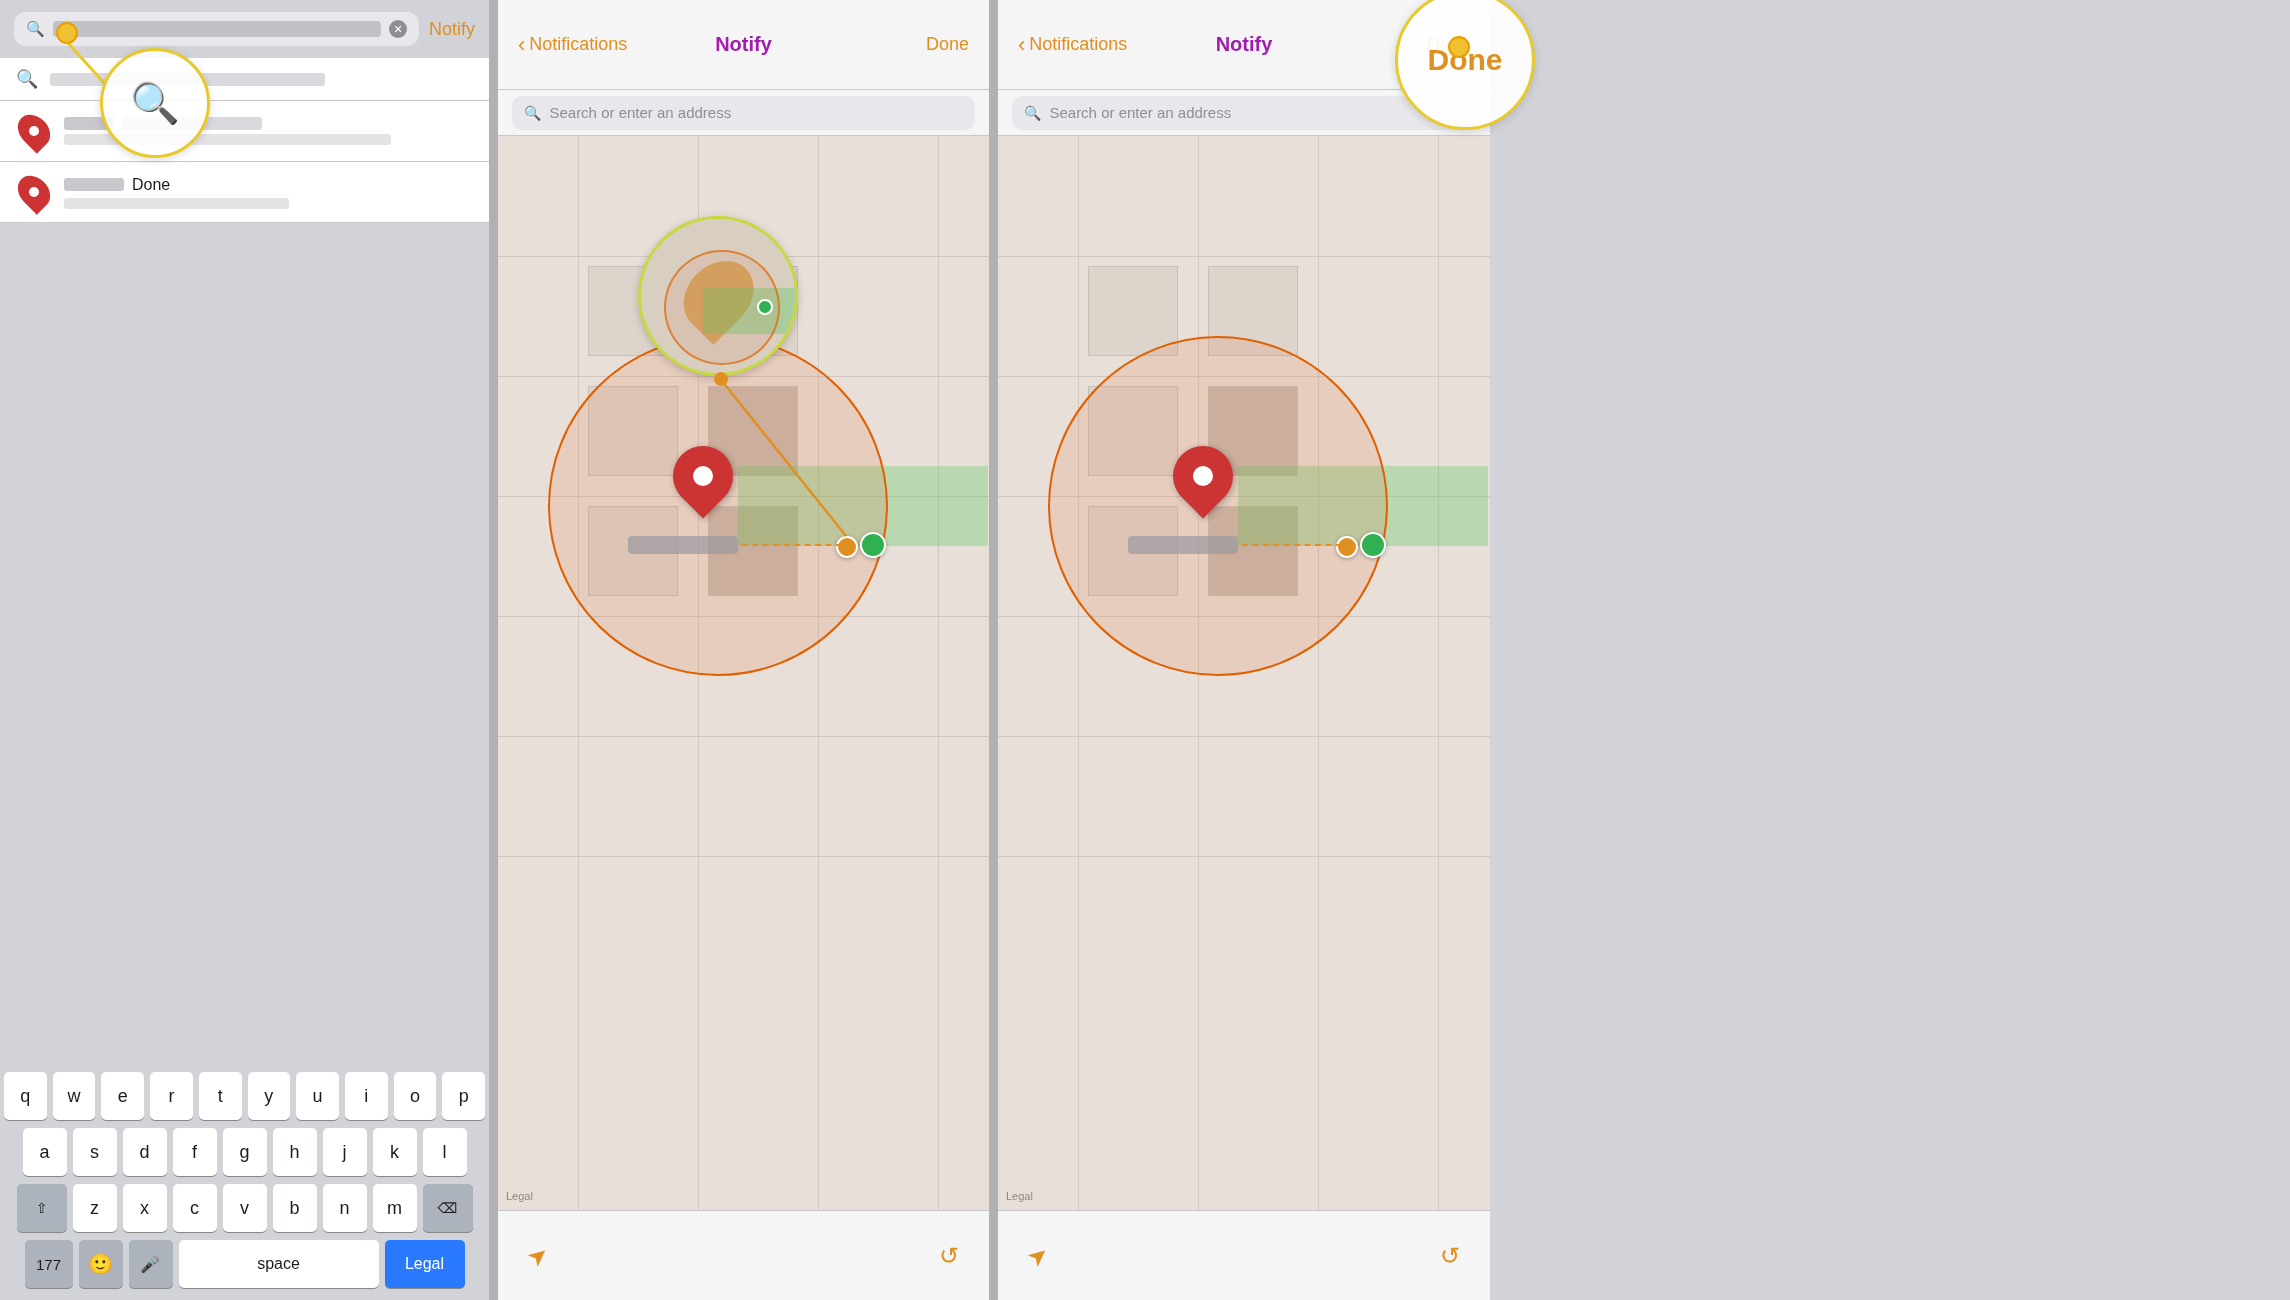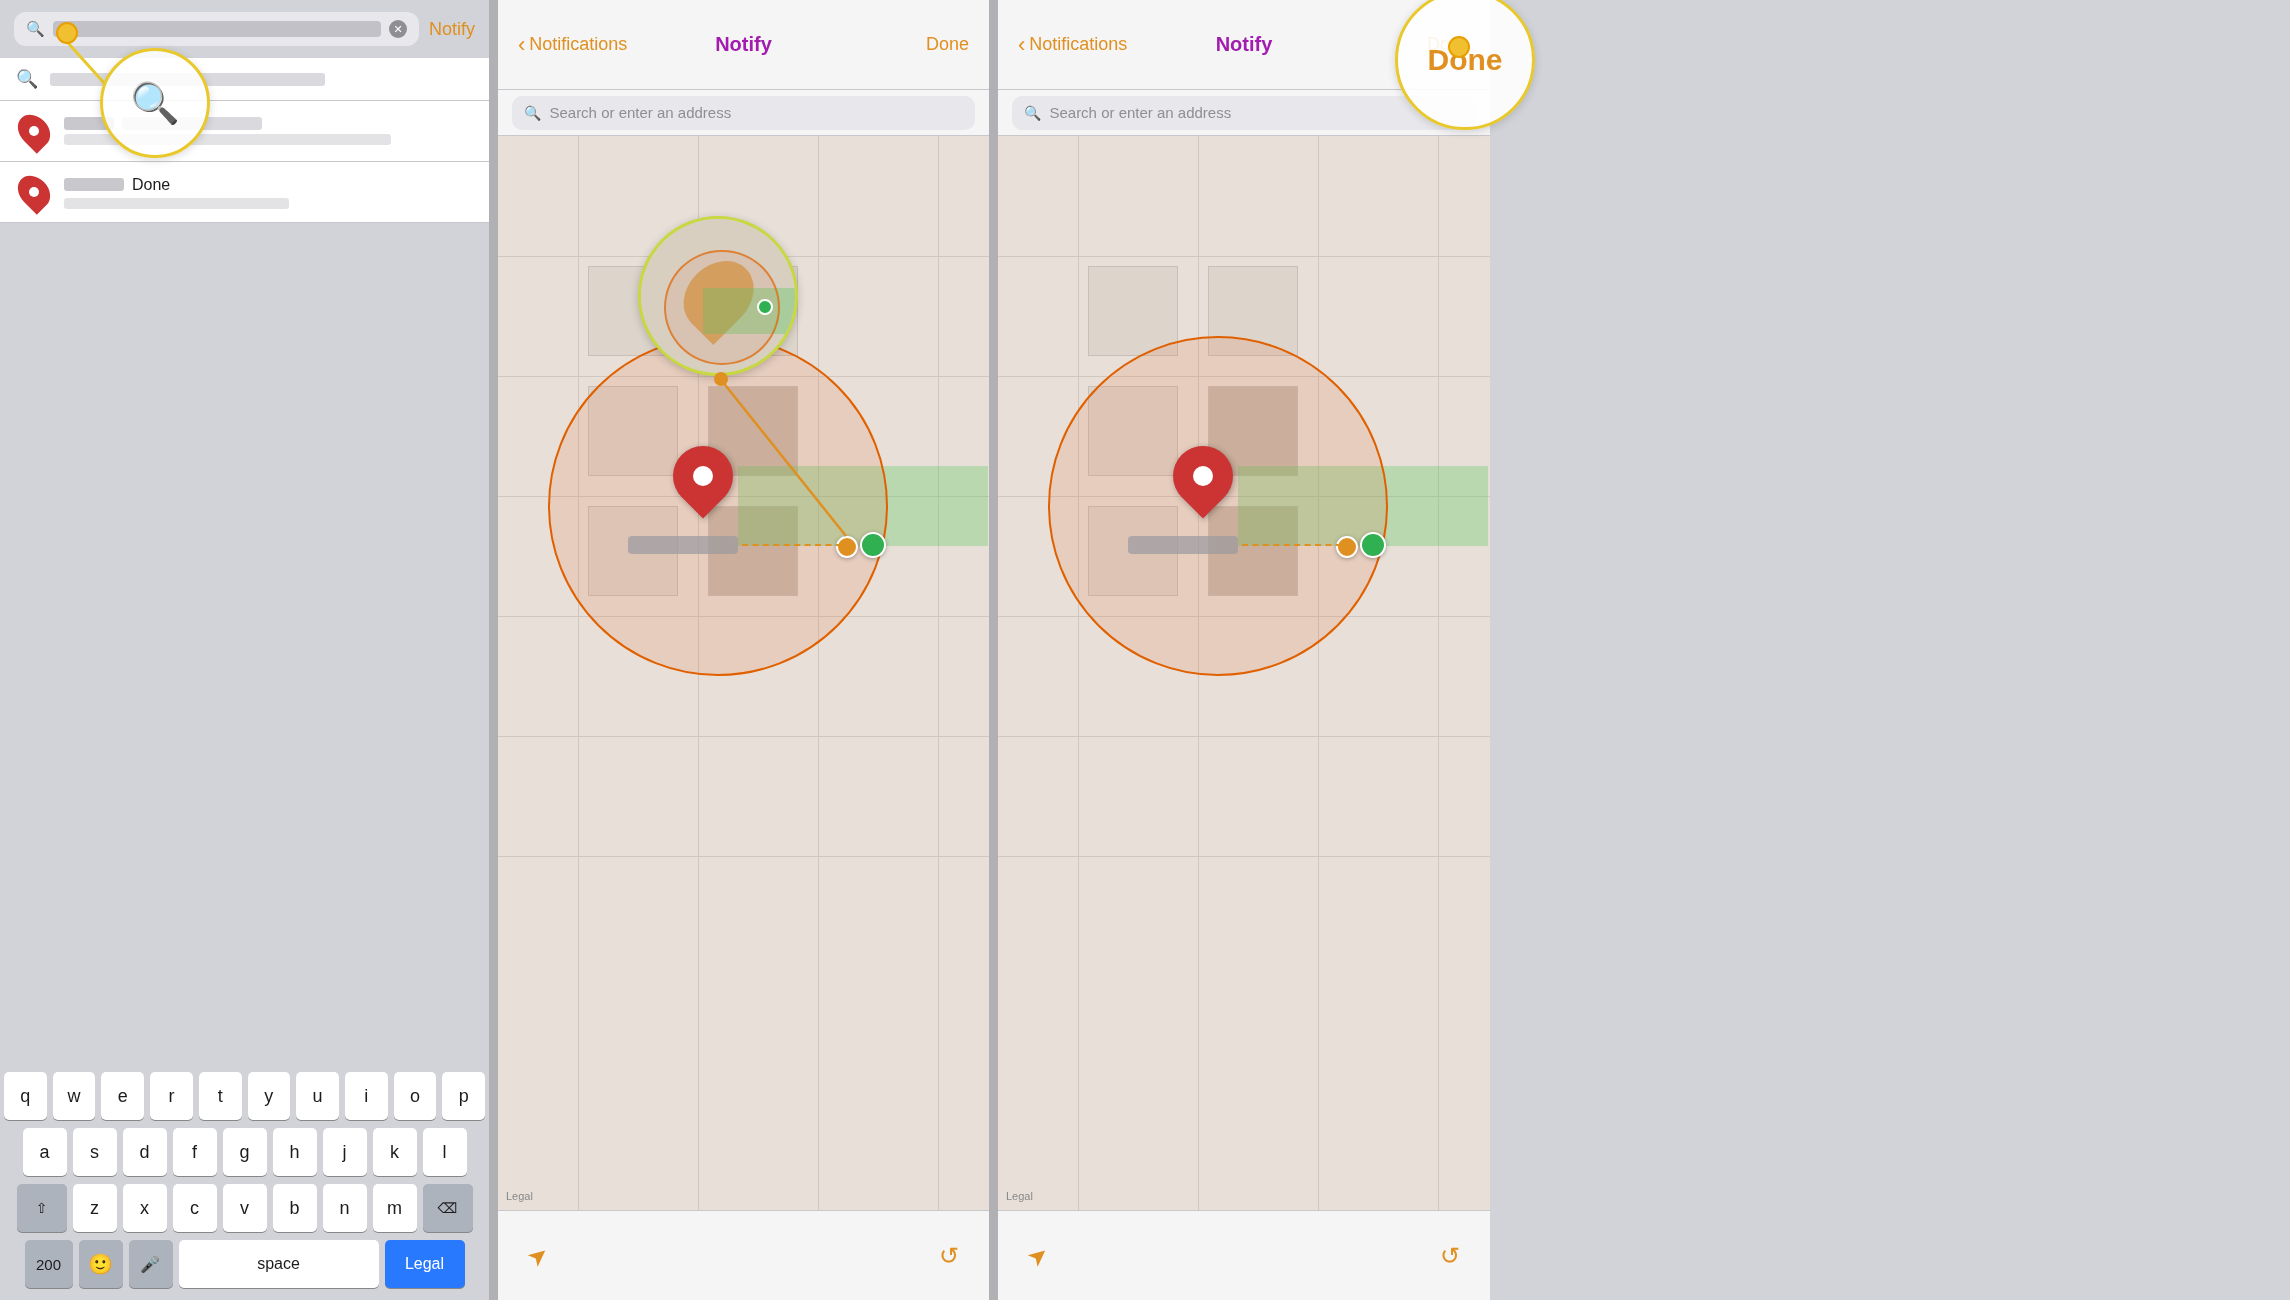--- a/index.html
+++ b/index.html
@@ -507,21 +507,21 @@
       <div class="key">x</div>
       <div class="key">c</div>
       <div class="key">v</div>
       <div class="key">b</div>
       <div class="key">n</div>
       <div class="key">m</div>
       <div class="key key-special key-delete">⌫</div>
     </div>
 
     <div class="keyboard-row">
-      <div class="key key-special key-numbers" style="font-size:15px;">200</div>
+      <div class="key key-special key-numbers" style="font-size:15px;">177</div>
       <div class="key key-special key-emoji">🙂</div>
       <div class="key key-special key-mic">🎤</div>
       <div class="key key-space" style="font-size:16px;">space</div>
       <div class="key key-search-btn" style="background:#2979ff;color:white;font-size:16px;">Legal</div>
     </div>
   </div>
 </div>
 
 <div class="panel-divider"></div>
 

